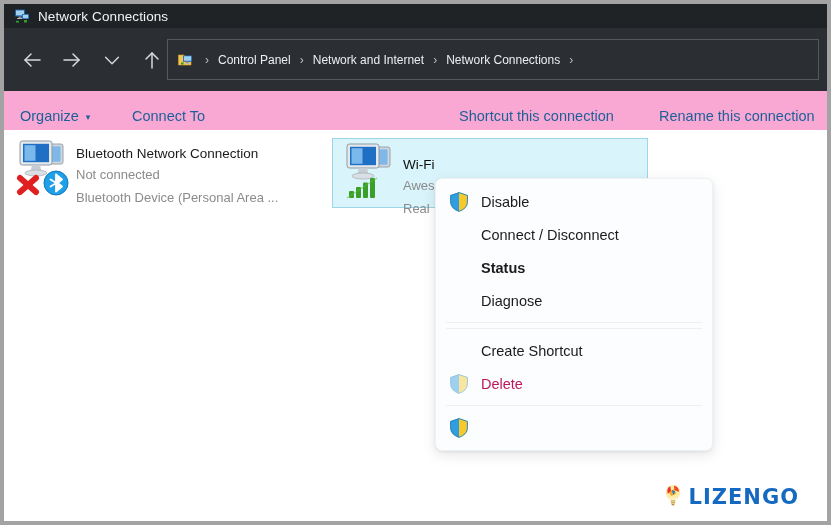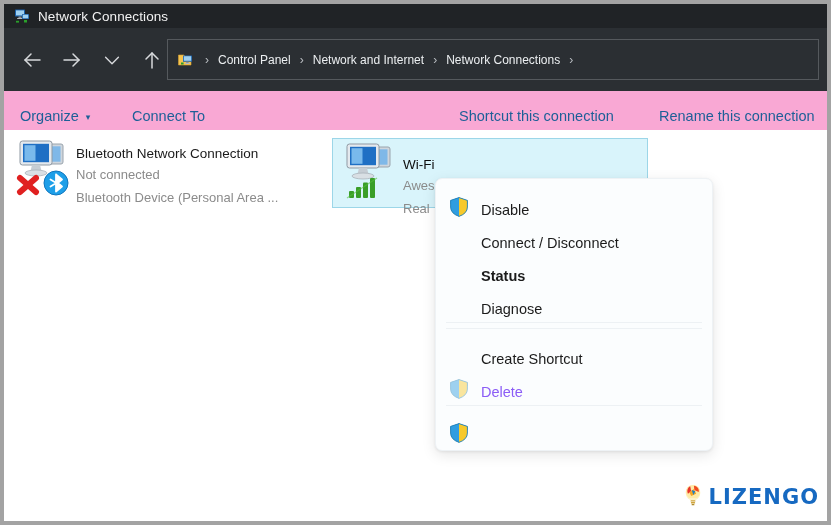--- a/index.html
+++ b/index.html
@@ -196,50 +196,50 @@
     background: #fbfdfe;
     border: 1px solid #eef2f5;
     border-radius: 7px;
     box-shadow: 0 4px 14px rgba(0,0,0,0.10), 0 1px 3px rgba(0,0,0,0.07);
     padding: 6px 0 6px 0;
     box-sizing: border-box;
   }
   .mi {
     height: 33px;
     display: flex;
-    align-items: flex-end;
+    align-items: center;
     padding-left: 12px;
     box-sizing: border-box;
     cursor: default;
   }
   .mi-shield {
     width: 22px;
     height: 22px;
     flex: none;
     margin-right: 11px;
   }
   .mi-shield.empty { visibility: hidden; }
   .mi-label {
     font-size: 14.5px;
     color: #1b1b1b;
     white-space: nowrap;
   }
   .mi.bold .mi-label { font-weight: bold; }
-  .mi.disabled .mi-label { color: #8b5cf6; }
+  .mi.disabled .mi-label { color: #be185d; }
   .mi.disabled .mi-shield { opacity: 0.45; }
   .mi-sep {
     height: 1px;
     background: #edf1f4;
     margin: 5px 10px 5px 10px;
   }
 
   
   .watermark {
     position: absolute;
-    right: 8px;
+    right: 28px;
     bottom: 10px;
     display: flex;
     align-items: center;
     gap: 5px;
   }
   .wm-text {
     font-family: "DejaVu Sans", sans-serif;
     font-weight: bold;
     font-size: 21px;
     letter-spacing: 1px;

